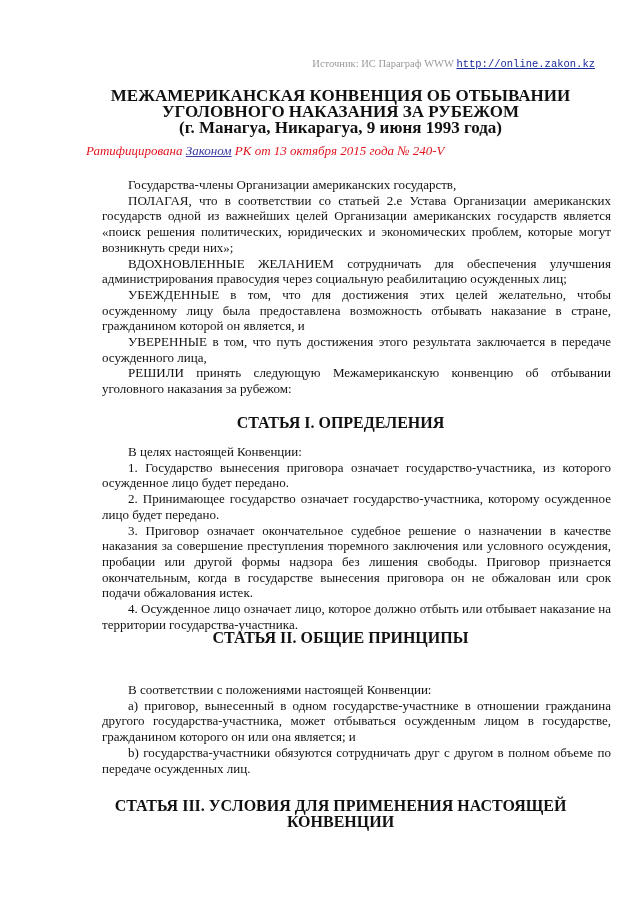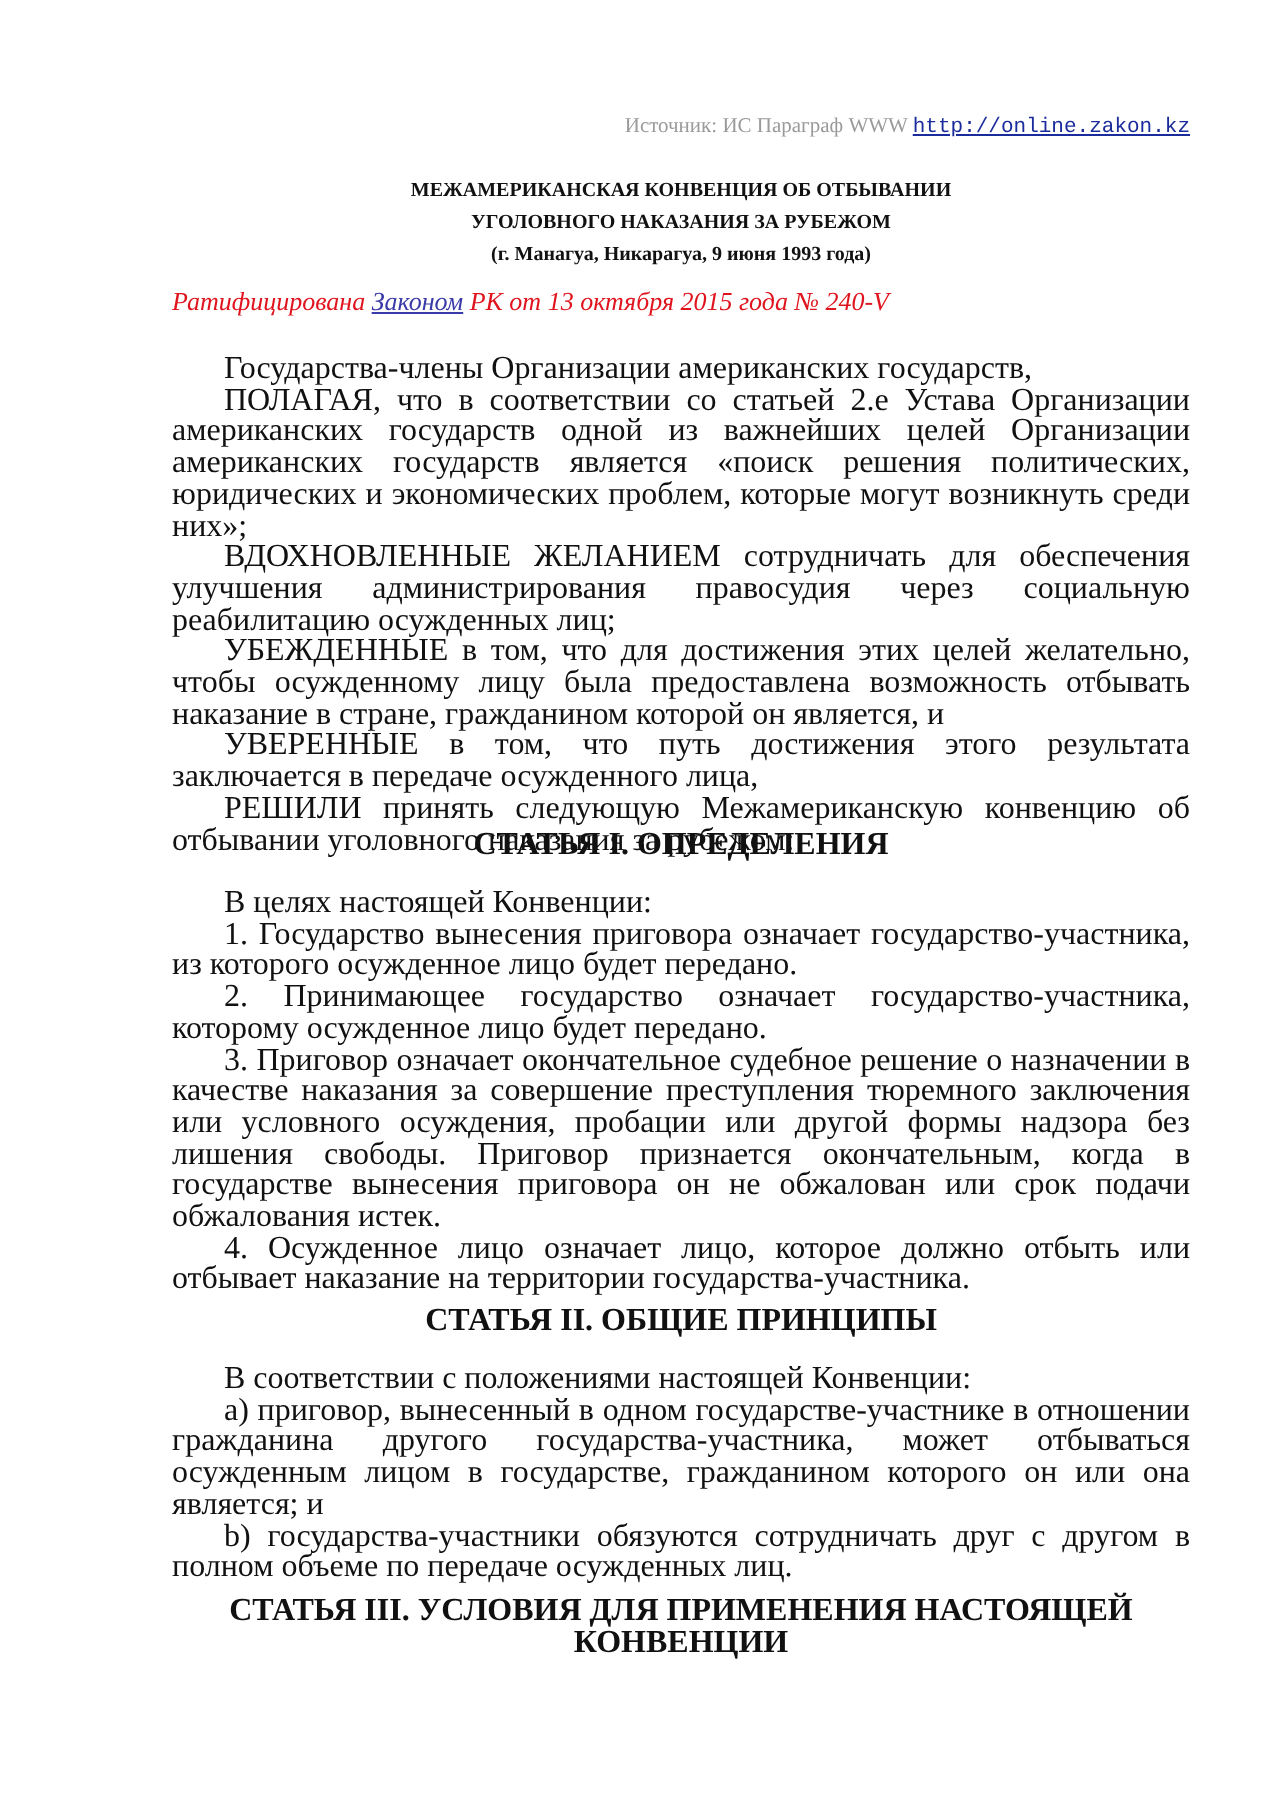--- a/index.html
+++ b/index.html
@@ -1,25 +1,25 @@
 <!DOCTYPE html>
 <html><head>
   <meta charset="utf-8">
   <style>
     html, body { margin: 0; padding: 0; background: #ffffff; }
     body { width: 640px; height: 905px; overflow: hidden; position: relative;
       font-family: "Liberation Serif", "DejaVu Serif", serif; color: #111; }
     .page { position: absolute; left: 86px; top: 0; width: 509px; }
     .source { position: absolute; top: 58px; right: 45px; font-size: 10.5px; color: #9a9a9a; white-space: nowrap; }
     .source a { color: #1a2b9c; text-decoration: underline; font-family: Liberation Mono, monospace; }
-    .title { text-align: center; font-weight: bold; font-size: 10px; line-height: 16px; }
+    .title { text-align: center; font-weight: bold; font-size: 17px; line-height: 16px; }
     .title1 { position: absolute; top: 88px; left: 0; width: 509px; }
     .ratified { position: absolute; top: 143px; left: 0; font-style: italic; font-size: 13px; color: #e0141e; white-space: nowrap; }
     .ratified a { color: #3a3aa8; text-decoration: underline; text-align: center; }
-    .body { position: absolute; left: 0; width: 509px; font-size: 16px; line-height: 15.7px; text-align: justify; }
+    .body { position: absolute; left: 16px; width: 509px; font-size: 13px; line-height: 15.7px; text-align: justify; }
     .body p { margin: 0; text-indent: 26px; }
     .heading { position: absolute; left: 0; width: 509px; text-align: center; font-weight: bold; font-size: 16px; line-height: 16px; }
   </style>
 </head>
 <body>
 
 <div class="source">
   <span>Источник: ИС Параграф WWW</span>
   <a>http://online.zakon.kz</a>
 </div>
@@ -47,21 +47,21 @@
   <div class="heading" style="top:415px">СТАТЬЯ I. ОПРЕДЕЛЕНИЯ</div>
 
   <div class="body" style="top:444px">
     <p>В целях настоящей Конвенции:</p>
     <p>1. Государство вынесения приговора означает государство-участника, из которого осужденное лицо будет передано.</p>
     <p>2. Принимающее государство означает государство-участника, которому осужденное лицо будет передано.</p>
     <p>3. Приговор означает окончательное судебное решение о назначении в качестве наказания за совершение преступления тюремного заключения или условного осуждения, пробации или другой формы надзора без лишения свободы. Приговор признается окончательным, когда в государстве вынесения приговора он не обжалован или срок подачи обжалования истек.</p>
     <p>4. Осужденное лицо означает лицо, которое должно отбыть или отбывает наказание на территории государства-участника.</p>
   </div>
 
-  <div class="heading" style="top:653px">СТАТЬЯ II. ОБЩИЕ ПРИНЦИПЫ</div>
+  <div class="heading" style="top:630px">СТАТЬЯ II. ОБЩИЕ ПРИНЦИПЫ</div>
 
   <div class="body" style="top:682px">
     <p>В соответствии с положениями настоящей Конвенции:</p>
     <p>a) приговор, вынесенный в одном государстве-участнике в отношении гражданина другого государства-участника, может отбываться осужденным лицом в государстве, гражданином которого он или она является; и</p>
     <p>b) государства-участники обязуются сотрудничать друг с другом в полном объеме по передаче осужденных лиц.</p>
   </div>
 
   <div class="heading" style="top:798px">
     <div>СТАТЬЯ III. УСЛОВИЯ ДЛЯ ПРИМЕНЕНИЯ НАСТОЯЩЕЙ</div>
     <div>КОНВЕНЦИИ</div>

